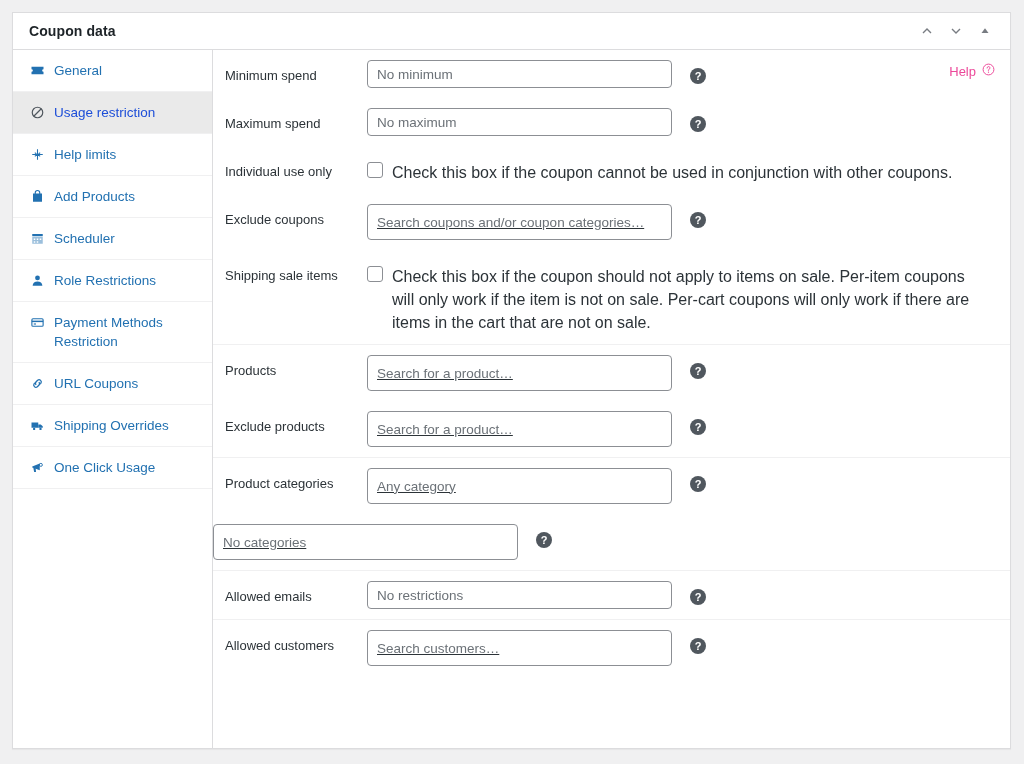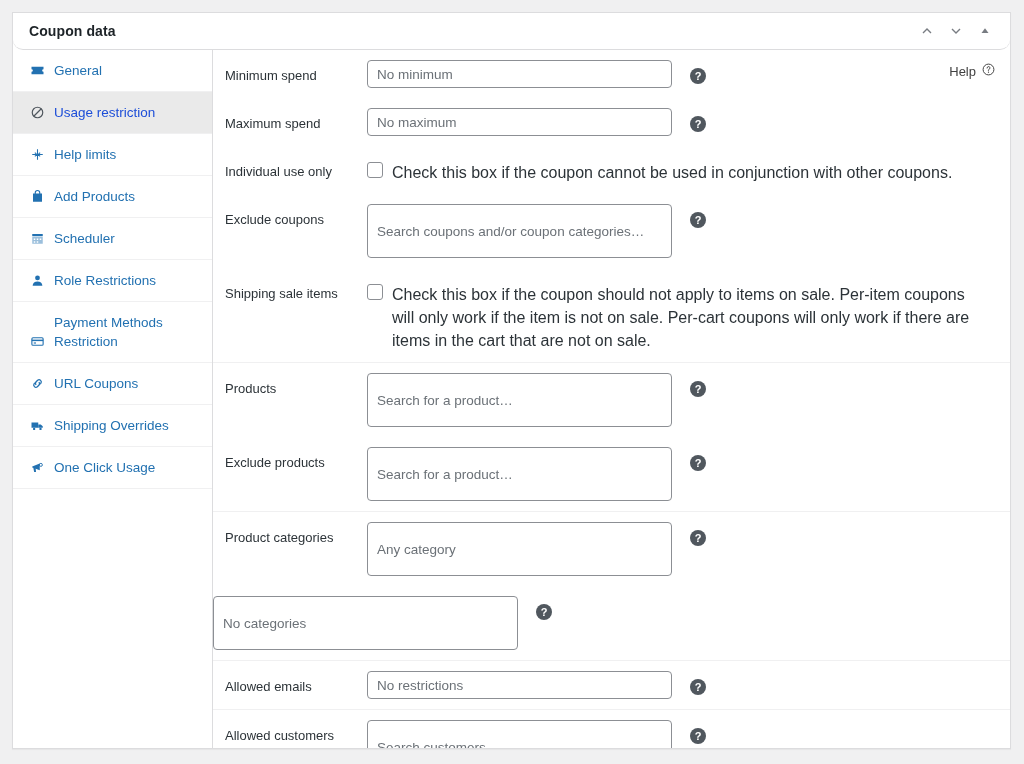--- a/index.html
+++ b/index.html
@@ -25,21 +25,20 @@
 
   
   .panel-head {
     height: 37px;
     flex: 0 0 37px;
     border-bottom: 1px solid #dcdcde;
     display: flex;
     align-items: center;
     padding: 0 12px 0 16px;
     background: #fff;
-    border-radius: 10px;
   }
   .panel-title {
     font-size: 14px;
     font-weight: bold;
     color: #1d2327;
     letter-spacing: .1px;
   }
   .head-actions {
     margin-left: auto;
     display: flex;
@@ -66,21 +65,21 @@
     width: 200px;
     flex: 0 0 200px;
     border-right: 1px solid #dcdcde;
     background: #fff;
     padding: 0;
     margin: 0;
     list-style: none;
   }
   .side-item {
     display: flex;
-    align-items: flex-end;
+    align-items: flex-start;
     gap: 9px;
     padding: 11px 12px 11px 16px;
     border-bottom: 1px solid #f0f0f1;
     font-size: 13.5px;
     line-height: 19px;
     color: #2271b1;
     cursor: pointer;
     position: relative;
   }
   .side-item.active {
@@ -100,21 +99,21 @@
   .content {
     flex: 1 1 auto;
     position: relative;
     min-width: 0;
     overflow: hidden;
   }
   .help-link {
     position: absolute;
     top: 12px; right: 14px;
     font-size: 13px;
-    color: #404040;
+    color: #ec4899;
     display: flex;
     align-items: center;
     gap: 5px;
     cursor: pointer;
     z-index: 3;
   }
 
   .group { border-bottom: 1px solid #f0f0f1; }
   .group:last-child { border-bottom: 0; }
 
@@ -147,21 +146,21 @@
     border: 1px solid #8c8f94;
     border-radius: 4px;
     padding: 0 9px;
     font-size: 13.5px;
     color: #2c3338;
     font-family: "Liberation Sans", sans-serif;
     background: #fff;
     outline: none;
   }
   .txt::placeholder { color: #6b7177; opacity: 1; }
-  .txt.tall { height: 54px; }
+  .txt.tall { height: 36px; text-decoration: underline; }
 
   .tip {
     flex: 0 0 16px;
     width: 16px; height: 16px;
     margin: 8px 0 0 18px;
     border-radius: 50%;
     background: #50575e;
     color: #fff;
     font-size: 11px;
     font-weight: bold;

